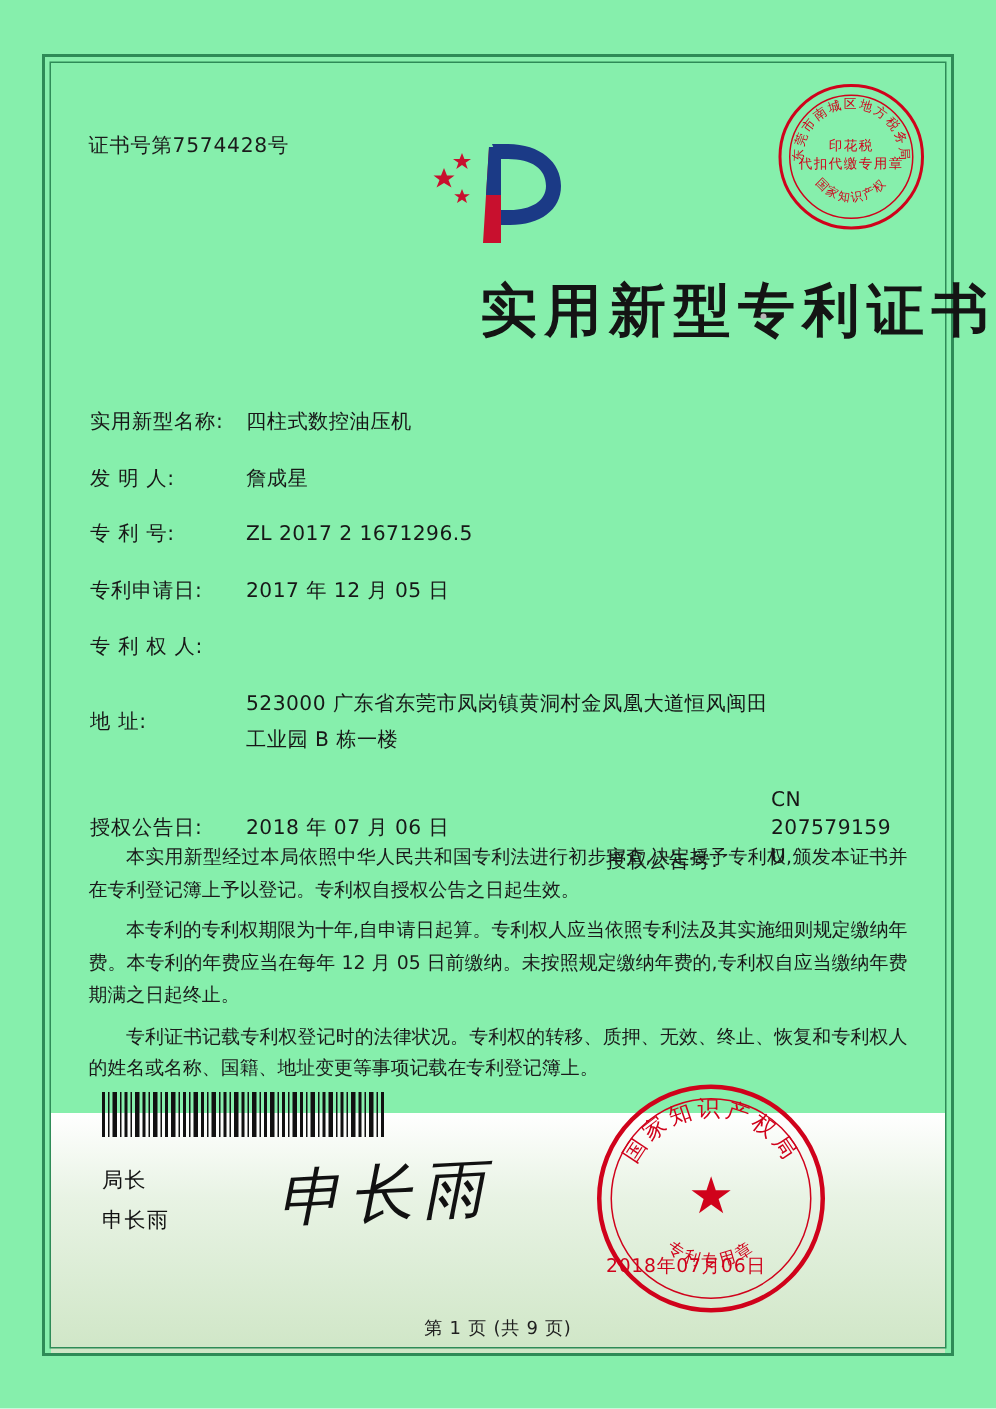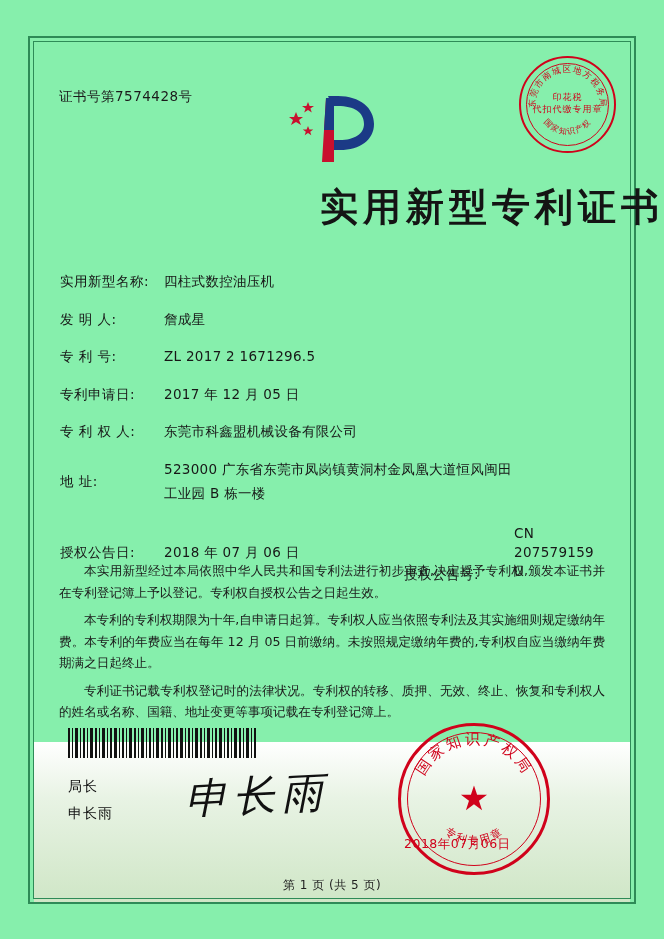--- a/index.html
+++ b/index.html
@@ -300,21 +300,20 @@
       <div class="field-value">ZL 2017 2 1671296.5</div>
     </div>
 
     <div class="field-row">
       <div class="field-label">专利申请日:</div>
       <div class="field-value">2017 年 12 月 05 日</div>
     </div>
 
     <div class="field-row">
       <div class="field-label">专 利 权 人:</div>
-      <div class="field-value">东莞市科鑫盟机械设备有限公司</div>
     </div>
 
     <div class="field-row">
       <div class="field-label">地 址:</div>
       <div class="field-value">
         <span>523000 广东省东莞市凤岗镇黄洞村金凤凰大道恒风闽田</span>
         <span class="line2">工业园 B 栋一楼</span>
       </div>
     </div>
 
@@ -404,15 +403,15 @@
         <textPath href="#sealArcTop" startOffset="50%" text-anchor="middle">国家知识产权局</textPath>
       </text>
       <text font-size="11" fill="#d0021b" font-family="DejaVu Serif, serif" letter-spacing="2">
         <textPath href="#sealArcBottom" startOffset="50%" text-anchor="middle">专利专用章</textPath>
       </text>
     </svg>
     <div class="seal-star">★</div>
   </div>
   <div class="seal-date">2018年07月06日</div>
 
-  <div class="page-number">第 1 页 (共 5 页)</div>
+  <div class="page-number">第 1 页 (共 9 页)</div>
 
 </div>
 
 </body></html>

